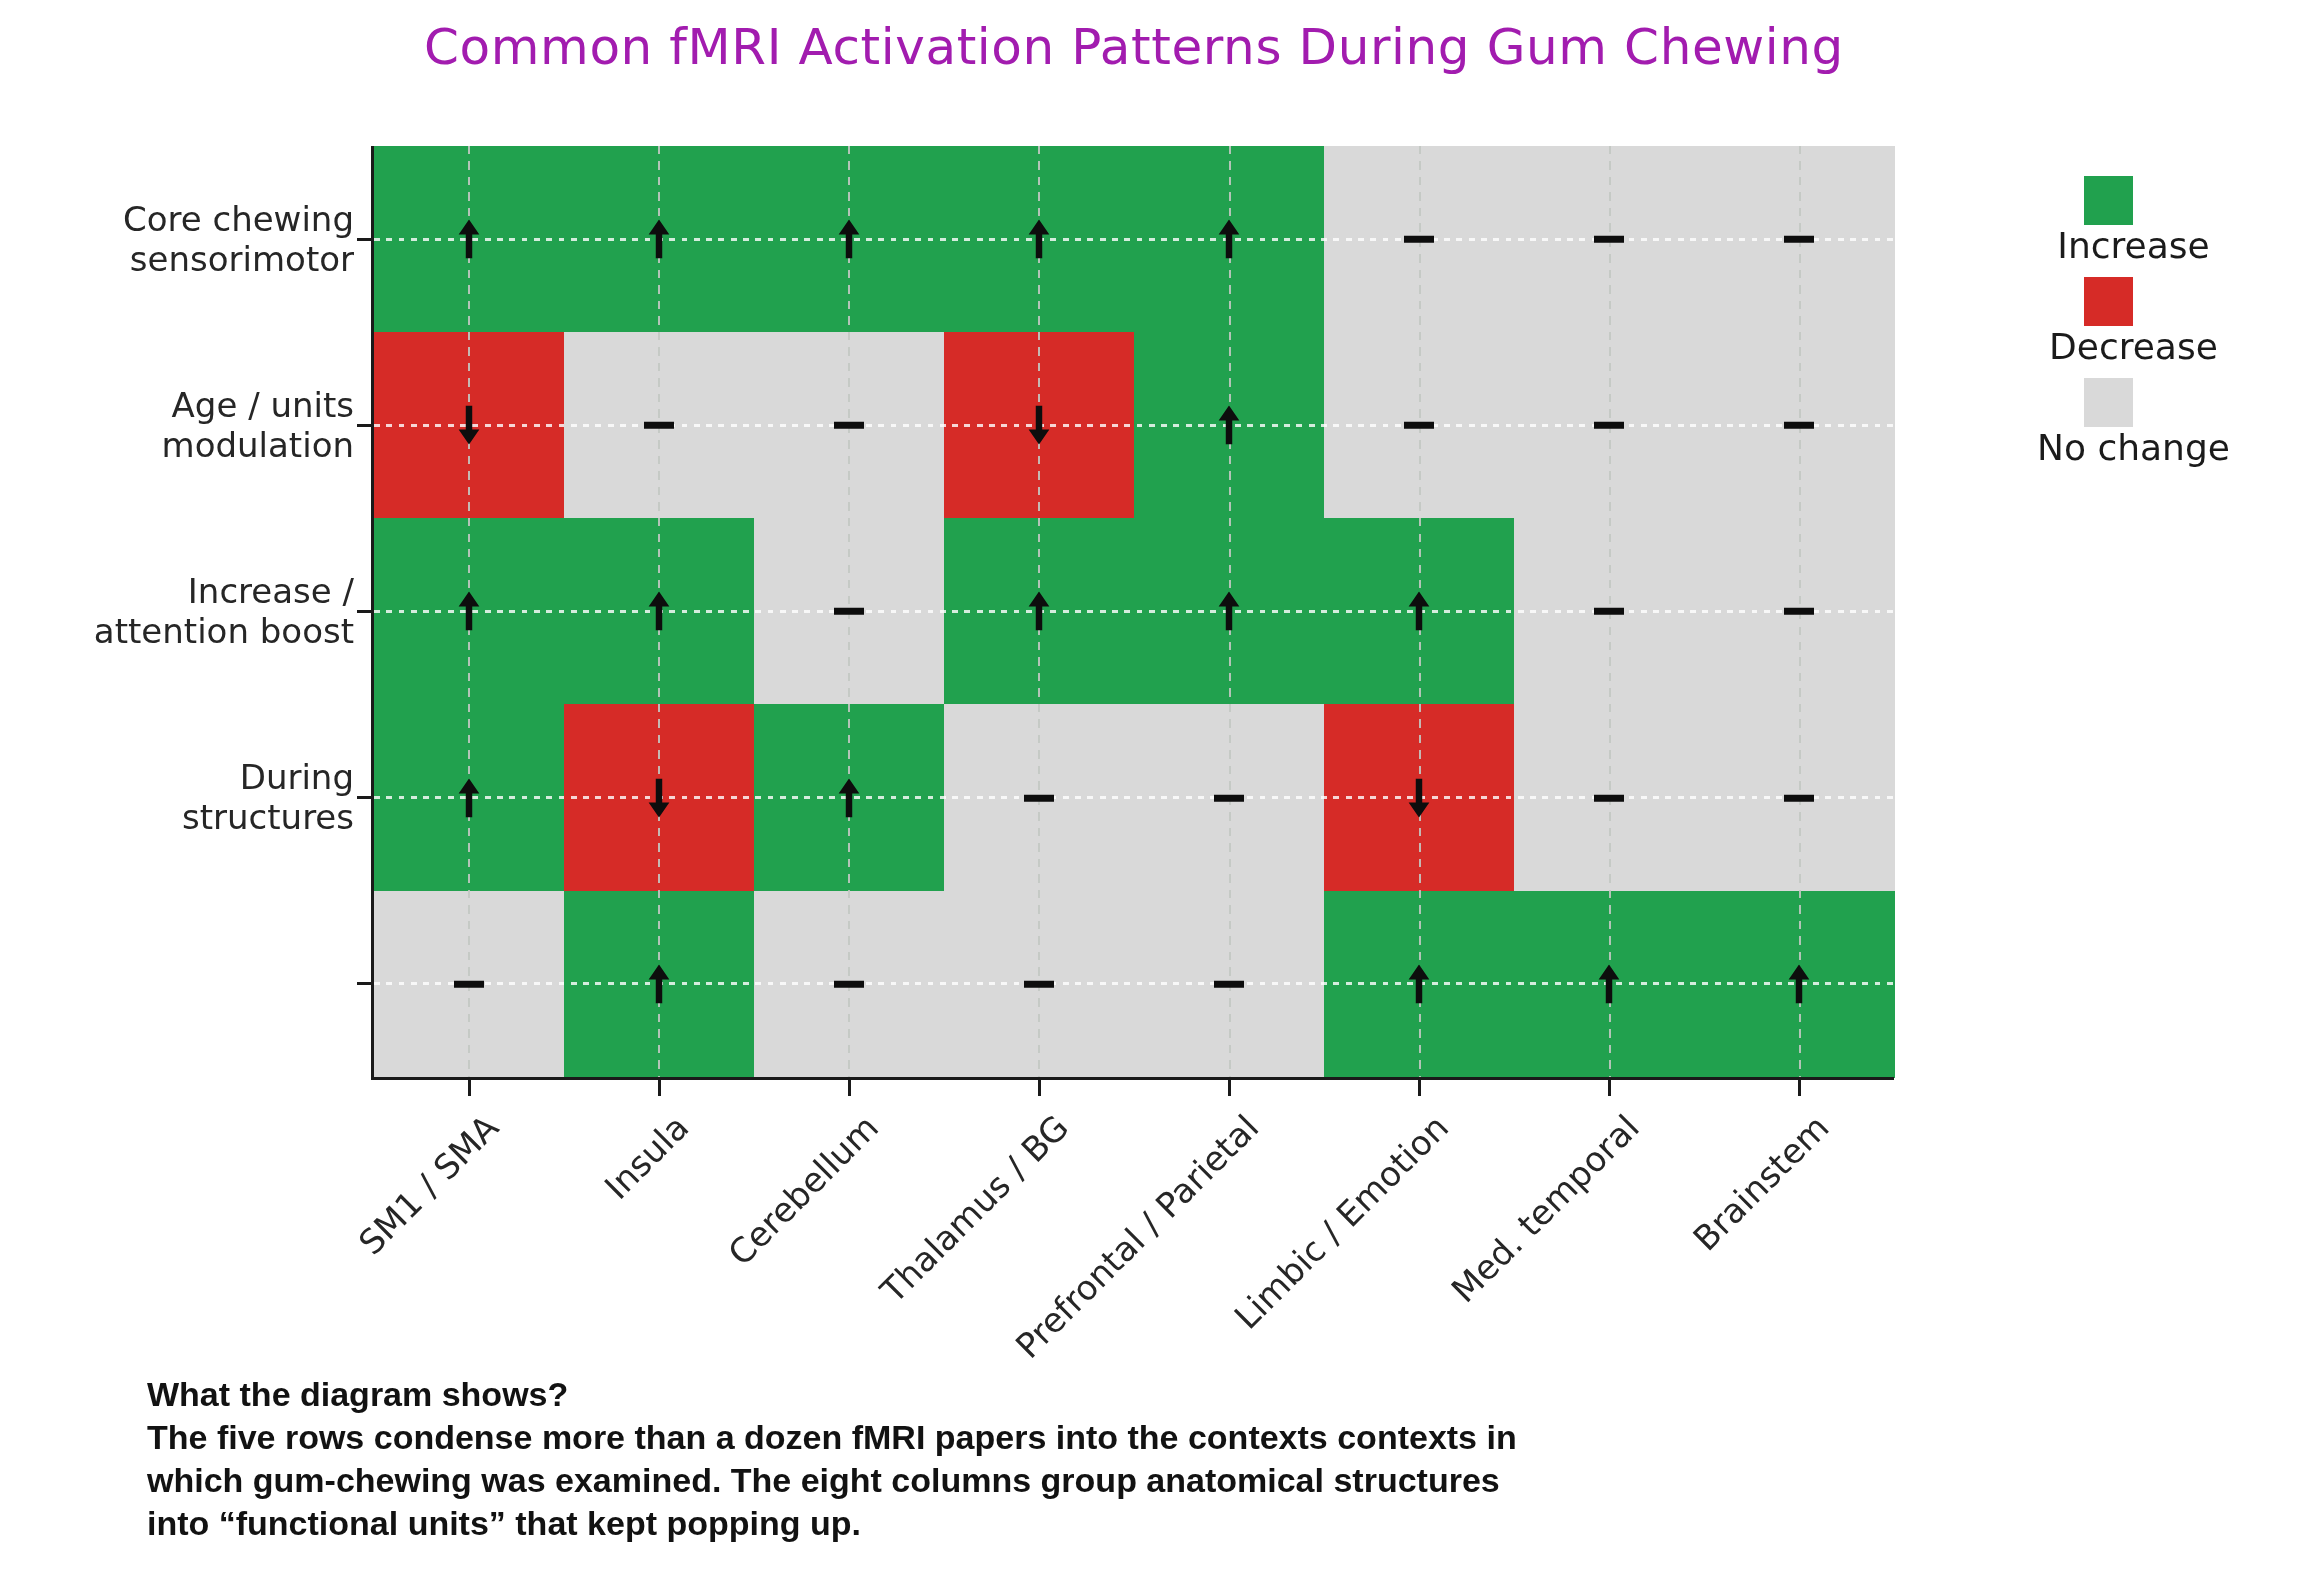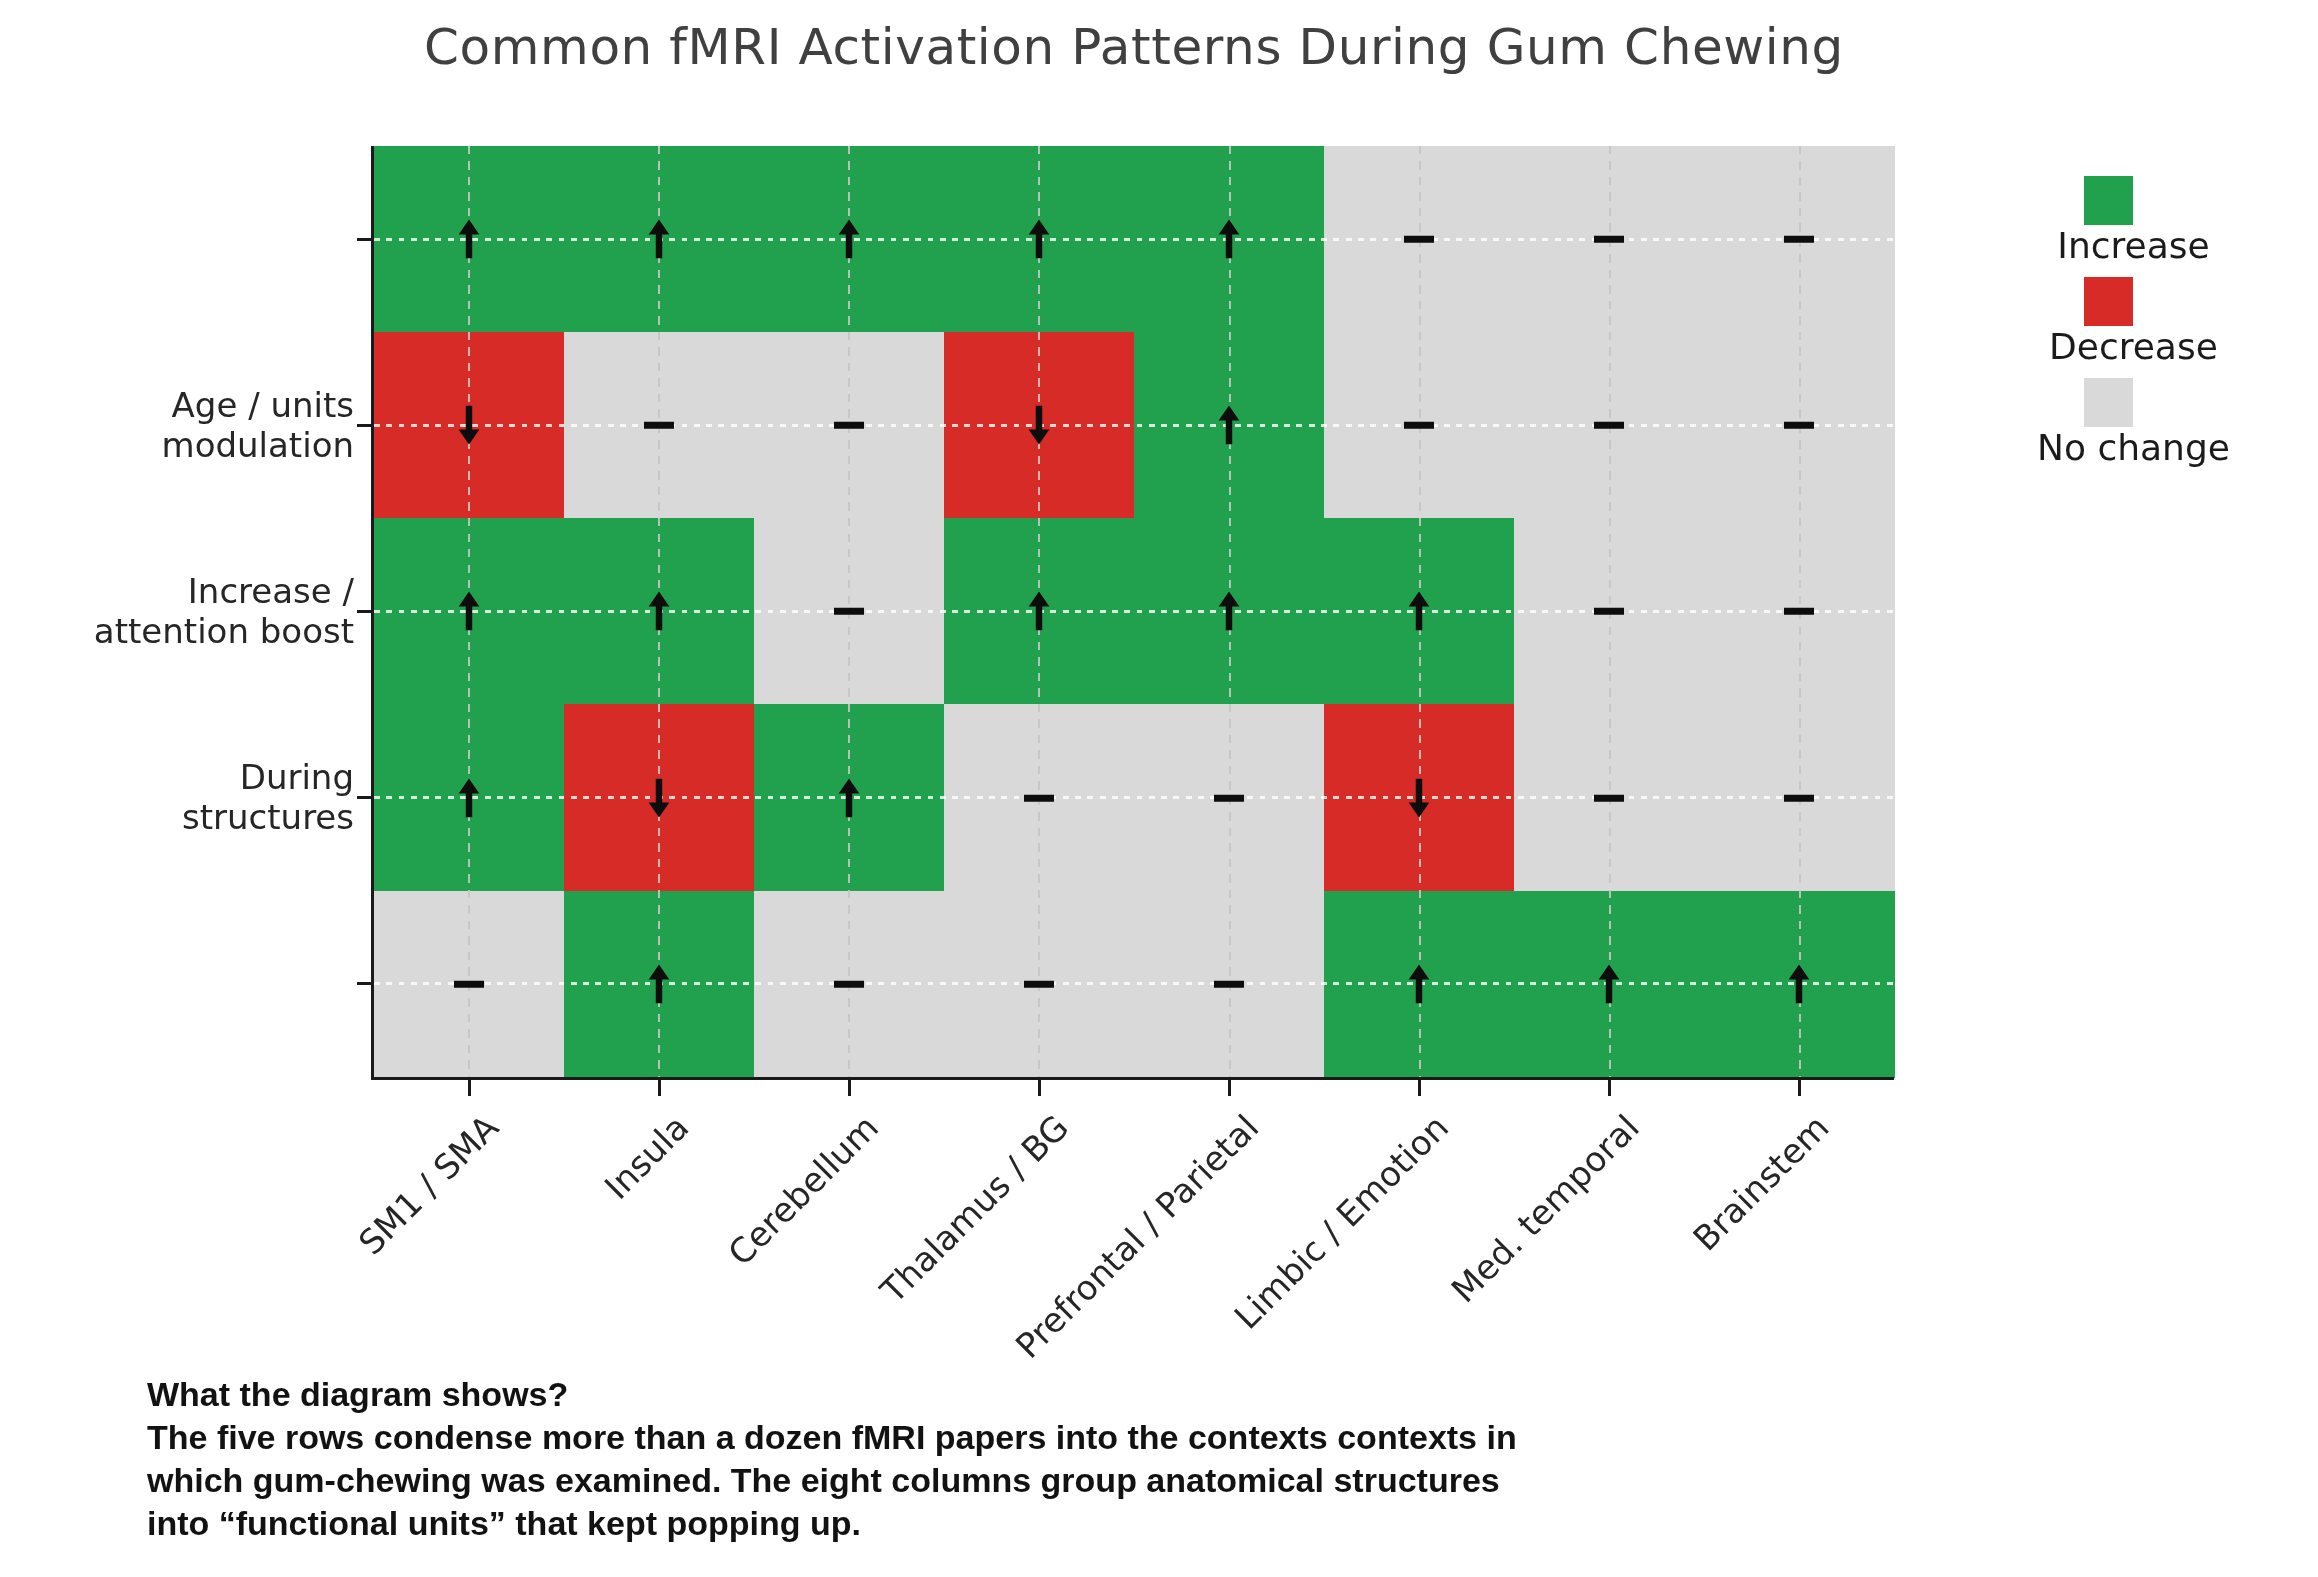--- a/index.html
+++ b/index.html
@@ -1,21 +1,21 @@
 <!DOCTYPE html>
 <html style="font-size:10.3px"><head>
 <meta charset="utf-8">
 <style>
   html,body{margin:0;padding:0;background:#ffffff;}
   body{width:2319px;height:1577px;position:relative;overflow:hidden;
        font-family:"DejaVu Sans", sans-serif;}
   #figure{position:absolute;left:0;top:0;width:2319px;height:1577px;background:#ffffff;}
 
   .chart-title{position:absolute;left:374px;top:18px;width:1520px;text-align:center;
-       font-size:50px;color:#404040;letter-spacing:0.6px;}
+       font-size:50px;color:#a21caf;letter-spacing:0.6px;}
 
   #plot{position:absolute;left:374px;top:146px;width:1520px;height:931px;}
   .cell{position:absolute;width:191px;height:187px;}
   .gridv{position:absolute;top:0;width:1.9px;height:931px;opacity:.9;
        background:repeating-linear-gradient(to bottom,#c3c8c3 0 8.4px,transparent 8.4px 15.5px);}
   .gridh{position:absolute;left:0;width:1520px;height:3.2px;opacity:.95;
        background:repeating-linear-gradient(to right,rgba(255,255,255,.85) 0 5.8px,transparent 5.8px 12.3px);}
   .sym{position:absolute;transform:translate(-50%,-50%);line-height:0;}
   .dash-mark{width:30px;height:6.5px;background:#0d0d0d;}
 
@@ -242,20 +242,24 @@
         <div class="xtick" style="left: 474px;"></div>
         <div class="xtick" style="left: 664px;"></div>
         <div class="xtick" style="left: 854px;"></div>
         <div class="xtick" style="left: 1044px;"></div>
         <div class="xtick" style="left: 1234px;"></div>
         <div class="xtick" style="left: 1424px;"></div>
       </div>
   </div>
 
   <div id="row-labels">
+      <div class="row-label" style="top: 53px;">
+        <div>Core chewing</div>
+        <div>sensorimotor</div>
+      </div>
       <div class="row-label" style="top: 239px;">
         <div>Age / units</div>
         <div>modulation</div>
       </div>
       <div class="row-label" style="top: 425px;">
         <div>Increase /</div>
         <div>attention boost</div>
       </div>
       <div class="row-label" style="top: 611px;">
         <div>During</div>

